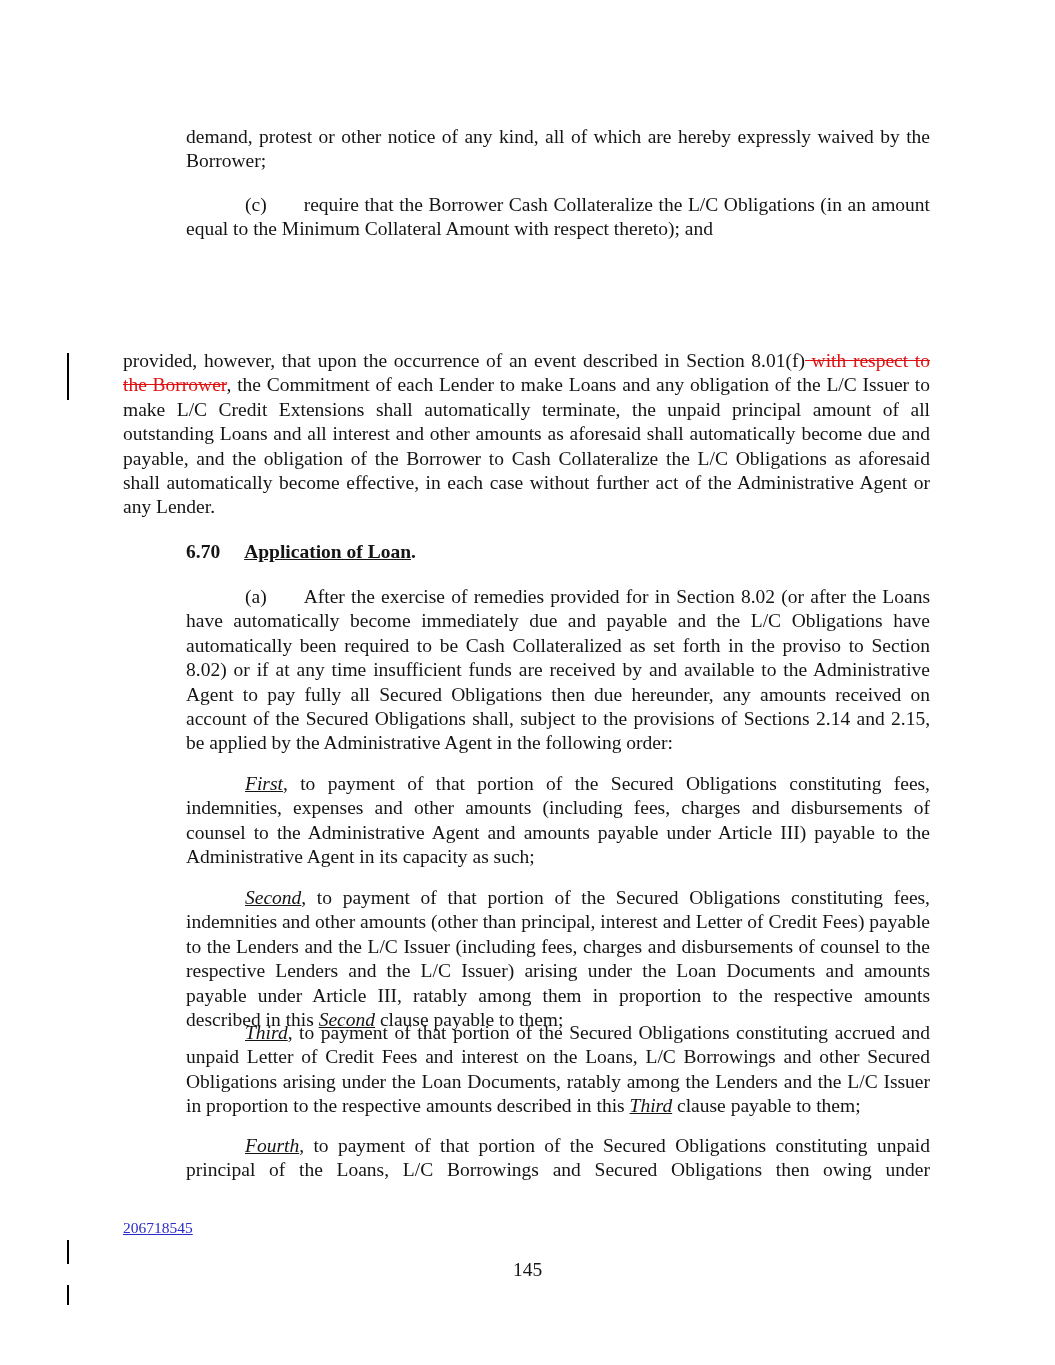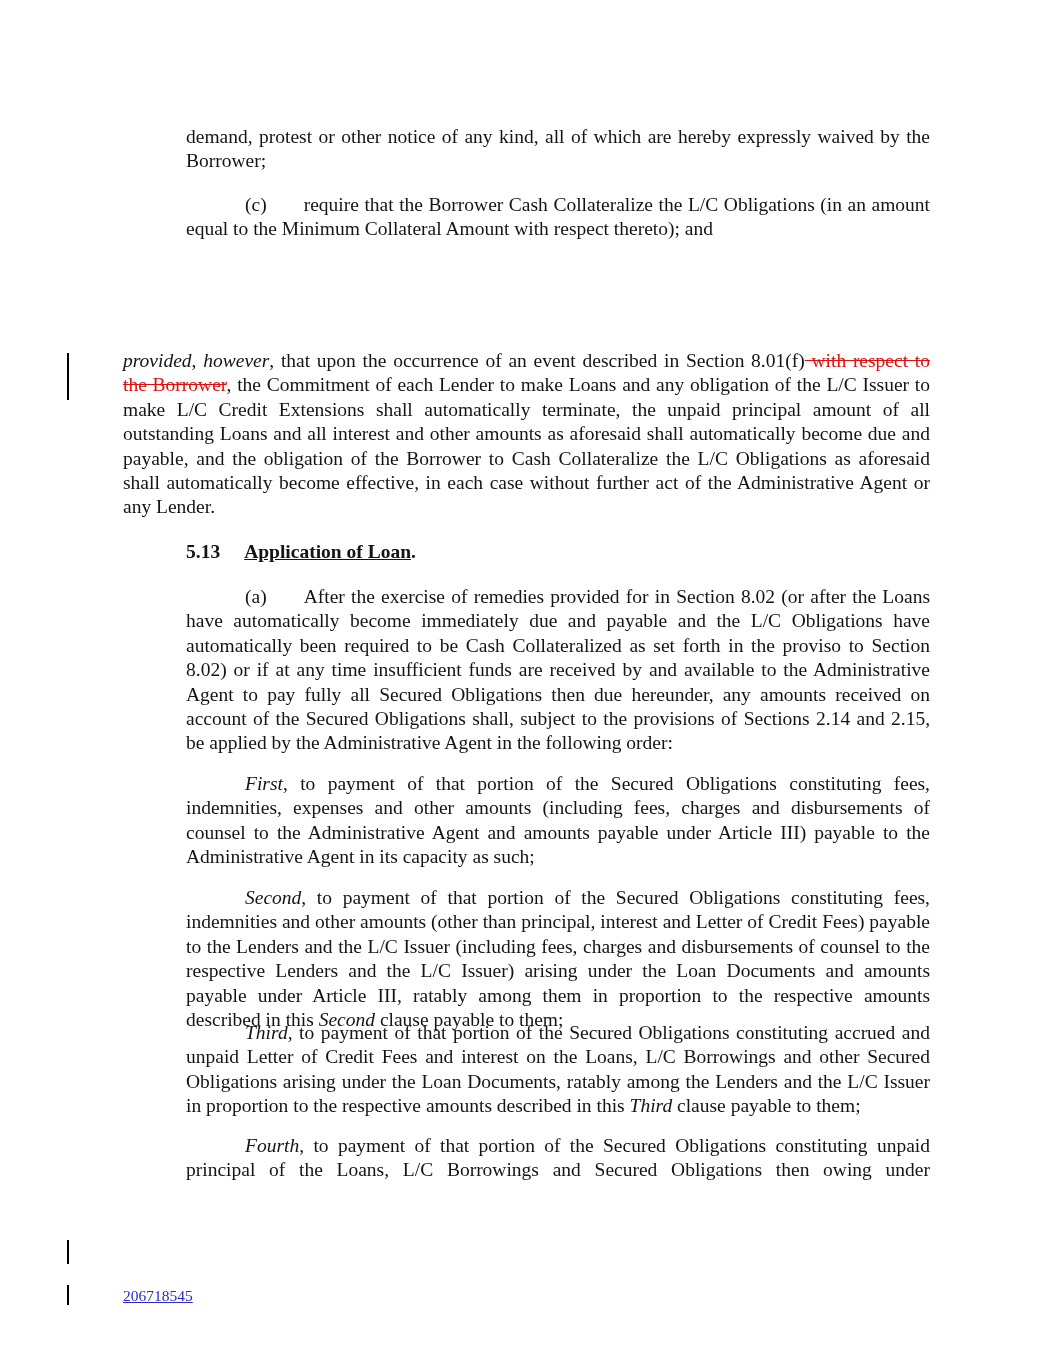--- a/index.html
+++ b/index.html
@@ -26,23 +26,23 @@
     position:absolute;margin:0;
     text-align:justify;
   }
   .para.sub{left:63px;width:744px;}
   .para.full{left:0;width:807px;}
   .ind{text-indent:59px;}
   .stretch-last{text-align-last:justify;}
   .marker-gap{display:inline-block;width:37px;}
   .heading-gap{display:inline-block;width:24px;}
   .seg-plain{}
-  .seg-italic{font-style:italic;}
+  .seg-italic{}
   .seg-underline{}
-  .seg-italic-underline{font-style:italic;}
+  .seg-italic-underline{font-style:italic;text-decoration:underline;}
   .seg-strike-red{color:var(--red);text-decoration:line-through;}
   .seg-bold{font-weight:bold;}
   .seg-bold-underline{font-weight:bold;text-decoration:underline;}
   .p-waived{top:125px;}
   .p-clause-c{top:193px;}
   .p-clause-d{top:262px;}
   .p-proviso{top:349px;}
   .p-heading{top:540px;}
   .p-clause-a{top:585px;}
   .p-first{top:772px;}
@@ -54,21 +54,21 @@
     background:var(--bar);
   }
   .bar-1{top:353px;height:47px;}
   .bar-2{top:1240px;height:24px;}
   .bar-3{top:1285px;height:20px;}
   .page-number{
     position:absolute;left:0;top:1258px;width:1055px;
     text-align:center;font-size:19.5px;line-height:24px;
   }
   .doc-id{
-    position:absolute;left:123px;top:1286px;
+    position:absolute;left:123px;top:1218px;
     font-size:15.5px;line-height:19px;
     color:var(--link-blue);text-decoration:underline;cursor:pointer;
   }
 </style>
 </head>
 <body>
 
 <div class="page">
 
   <div class="changebar bar-1"></div>
@@ -77,30 +77,31 @@
 
   <div class="content">
 
     <p class="para sub ind p-clause-c"><span>(c)</span><span class="marker-gap"></span><span><span class="seg-plain">require that the Borrower Cash Collateralize the L/C Obligations (in an amount equal to the Minimum Collateral Amount with respect thereto); and</span></span></p>
 
     <p class="para sub p-waived"><span><span class="seg-plain">demand, protest or other notice of any kind, all of which are hereby expressly waived by the Borrower;</span></span></p>
 
 
     <p class="para full p-proviso"><span><span class="seg-italic">provided</span><span class="seg-plain">, </span><span class="seg-italic">however</span><span class="seg-plain">, that upon the occurrence of an event described in </span><span class="seg-underline">Section 8.01(f)</span><span class="seg-strike-red"> with respect to the Borrower</span><span class="seg-plain">, the Commitment of each Lender to make Loans and any obligation of the L/C Issuer to make L/C Credit Extensions shall automatically terminate, the unpaid principal amount of all outstanding Loans and all interest and other amounts as aforesaid shall automatically become due and payable, and the obligation of the Borrower to Cash Collateralize the L/C Obligations as aforesaid shall automatically become effective, in each case without further act of the Administrative Agent or any Lender.</span></span></p>
 
-    <p class="para sub p-heading"><span class="seg-bold">5.13</span><span class="heading-gap"></span><span class="seg-bold-underline">Application of Loan</span><span class="seg-bold">.</span></p>
+    <p class="para sub p-heading"><span class="seg-bold">6.70</span><span class="heading-gap"></span><span class="seg-bold-underline">Application of Loan</span><span class="seg-bold">.</span></p>
 
     <p class="para sub ind p-clause-a"><span>(a)</span><span class="marker-gap"></span><span><span class="seg-plain">After the exercise of remedies provided for in </span><span class="seg-underline">Section 8.02</span><span class="seg-plain"> (or after the Loans have automatically become immediately due and payable and the L/C Obligations have automatically been required to be Cash Collateralized as set forth in the proviso to </span><span class="seg-underline">Section 8.02</span><span class="seg-plain">) or if at any time insufficient funds are received by and available to the Administrative Agent to pay fully all Secured Obligations then due hereunder, any amounts received on account of the Secured Obligations shall, subject to the provisions of </span><span class="seg-underline">Sections 2.14</span><span class="seg-plain"> and </span><span class="seg-underline">2.15</span><span class="seg-plain">, be applied by the Administrative Agent in the following order:</span></span></p>
 
     <p class="para sub ind p-first"><span><span class="seg-italic-underline">First</span><span class="seg-plain">, to payment of that portion of the Secured Obligations constituting fees, indemnities, expenses and other amounts (including fees, charges and disbursements of counsel to the Administrative Agent and amounts payable under </span><span class="seg-underline">Article III</span><span class="seg-plain">) payable to the Administrative Agent in its capacity as such;</span></span></p>
 
     <p class="para sub ind p-second"><span><span class="seg-italic-underline">Second</span><span class="seg-plain">, to payment of that portion of the Secured Obligations constituting fees, indemnities and other amounts (other than principal, interest and Letter of Credit Fees) payable to the Lenders and the L/C Issuer (including fees, charges and disbursements of counsel to the respective Lenders and the L/C Issuer) arising under the Loan Documents and amounts payable under </span><span class="seg-underline">Article III</span><span class="seg-plain">, ratably among them in proportion to the respective amounts described in this </span><span class="seg-italic-underline">Second</span><span class="seg-plain"> clause payable to them;</span></span></p>
 
     <p class="para sub ind p-third"><span><span class="seg-italic-underline">Third</span><span class="seg-plain">, to payment of that portion of the Secured Obligations constituting accrued and unpaid Letter of Credit Fees and interest on the Loans, L/C Borrowings and other Secured Obligations arising under the Loan Documents, ratably among the Lenders and the L/C Issuer in proportion to the respective amounts described in this </span><span class="seg-italic-underline">Third</span><span class="seg-plain"> clause payable to them;</span></span></p>
 
     <p class="para sub ind stretch-last p-fourth"><span><span class="seg-italic-underline">Fourth</span><span class="seg-plain">, to payment of that portion of the Secured Obligations constituting unpaid principal of the Loans, L/C Borrowings and Secured Obligations then owing under</span></span></p>
 
   </div>
 
+  <div class="page-number">145</div>
 
   <a class="doc-id">206718545</a>
 
 </div>
 
 </body></html>

